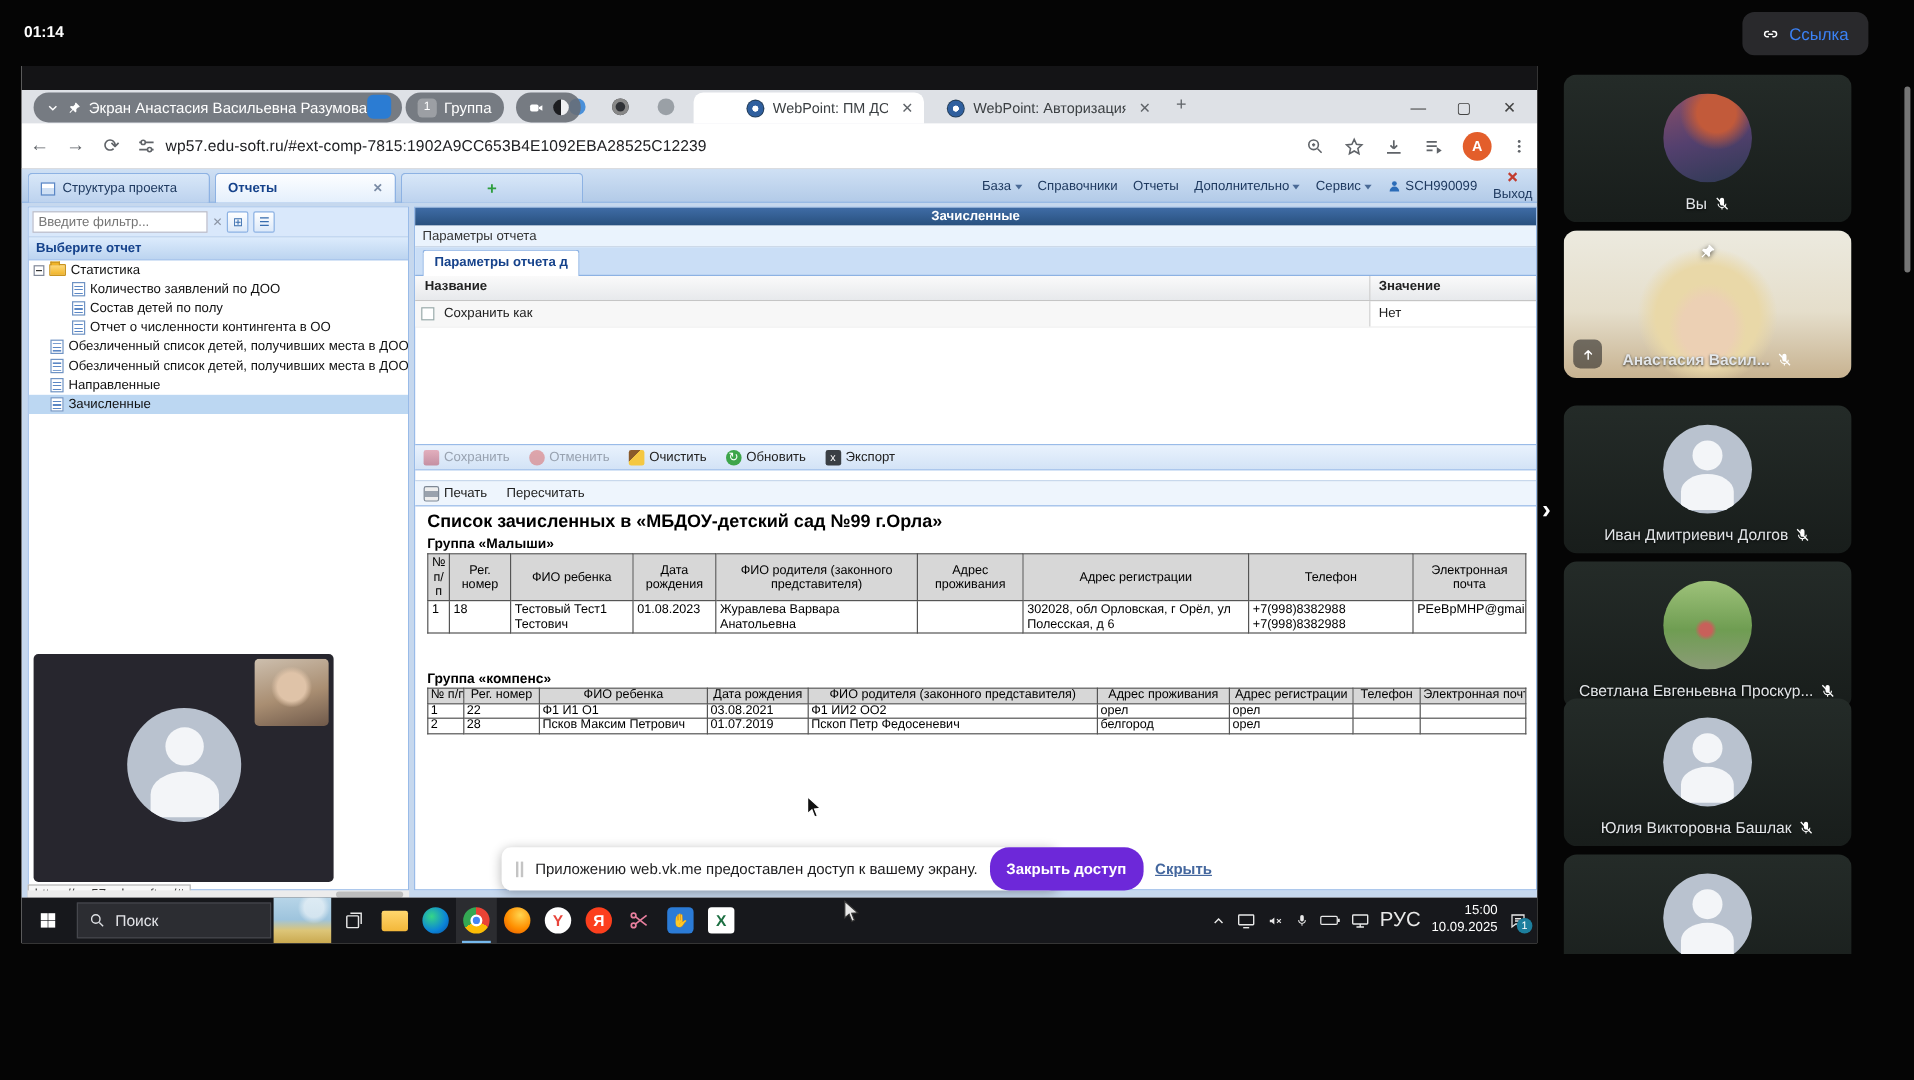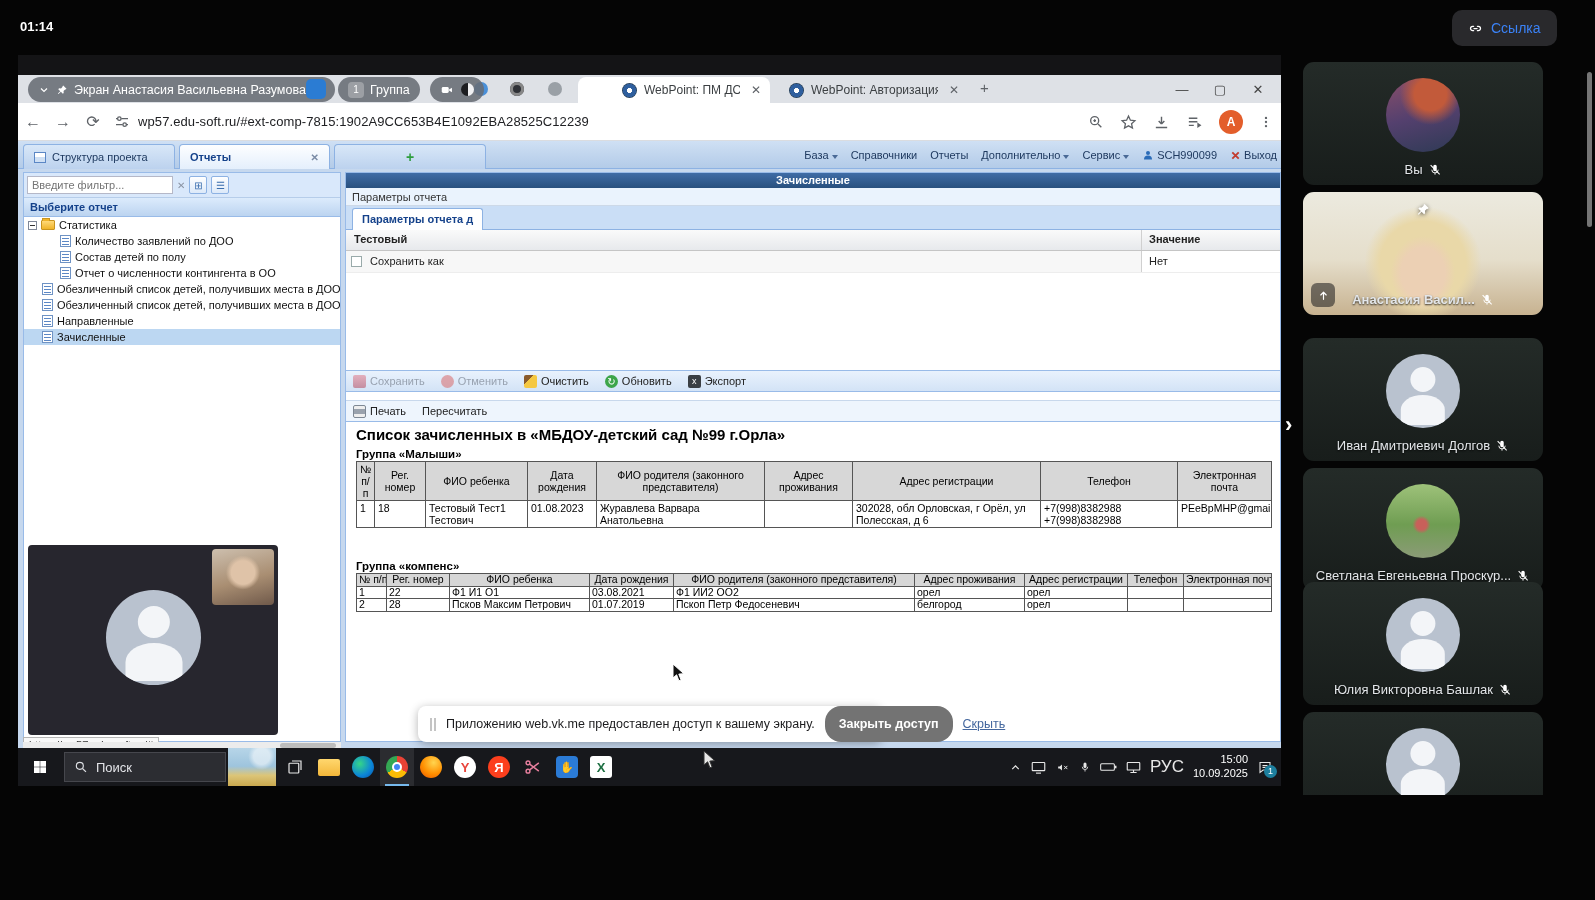--- a/index.html
+++ b/index.html
@@ -102,23 +102,23 @@
   table.rt td { text-align:left; vertical-align:top; }
   .gap32 { height:32px; }
   table.rt2 th, table.rt2 td { padding:0 2px; line-height:1.1; font-size:10.5px; white-space:nowrap; }
 
   
   .notif { position:absolute; left:400px; top:651px; width:464px; height:36px; background:#fff; border-radius:8px;
     box-shadow:0 2px 10px rgba(0,0,0,.3); display:flex; align-items:center; gap:10px; padding:0 12px; }
   .dragdots { display:flex; gap:2px; }
   .dragdots i { width:2px; height:13px; background:#c4c4c4; }
   .notif .ntext { font-size:12.5px; color:#1c1c1e; white-space:nowrap; }
-  .notif .nbtn { background:#737373; color:#fff; border:none; border-radius:16px; padding:11px 14px; font-size:12.5px;
+  .notif .nbtn { background:#6d28d9; color:#fff; border:none; border-radius:16px; padding:11px 14px; font-size:12.5px;
     font-weight:bold; font-family:inherit; white-space:nowrap; cursor:pointer; }
-  .notif .nlink { font-size:12.5px; color:#44679e; text-decoration:underline; white-space:nowrap; cursor:pointer; }
+  .notif .nlink { font-size:12.5px; color:#44679e; text-decoration:underline; white-space:nowrap; cursor:pointer;font-weight:bold; }
 
   
   .mini { position:absolute; left:10px; top:490px; width:250px; height:190px; background:#27262e; border-radius:4px; }
   .person { border-radius:50%; background:#b9c2cf; position:relative; overflow:hidden; }
   .person::before { content:""; position:absolute; width:34%; height:34%; border-radius:50%; background:#f3f5f8;
     top:17%; left:50%; transform:translateX(-50%); }
   .person::after { content:""; position:absolute; width:60%; height:40%; border-radius:50% 50% 8% 8%; background:#f3f5f8;
     top:56%; left:50%; transform:translateX(-50%); }
   .minithumb { position:absolute; right:4px; top:4px; width:62px; height:56px; border-radius:4px;
     background:radial-gradient(circle at 50% 42%, #dfc3a8 0 26%, transparent 38%), linear-gradient(165deg,#cdbfae 0%,#a98e72 55%,#6f594a 100%); }
@@ -258,21 +258,21 @@
           <span>Отчеты</span>
           <span><span>Дополнительно</span><span class="caret"></span></span>
           <span><span>Сервис</span><span class="caret"></span></span>
           <span style="display:flex;align-items:center;gap:3px;">
             <svg width="12" height="12" viewBox="0 0 24 24" fill="#2b6cb8">
                 <circle cx="12" cy="8" r="4"></circle>
                 <path d="M4 21a8 8 0 0 1 16 0z"></path>
               </svg>
             <span>SCH990099</span>
           </span>
-          <span style="display:flex;align-items:center;gap:3px;">
+          <span style="display:flex;align-items:center;gap:3px;flex-direction:column;">
             <svg width="11" height="11" viewBox="0 0 24 24" stroke="#c23b2e" stroke-width="4" fill="none">
                 <path d="M5 5l14 14M19 5L5 19"></path>
               </svg>
             <span>Выход</span>
           </span>
         </div>
       </div>
 
       <div class="leftpanel">
         <div class="filterrow">
@@ -317,21 +317,21 @@
           </div>
       </div>
 
       <div class="mainpanel">
         <div class="mphdr">Зачисленные</div>
         <div class="params">Параметры отчета</div>
         <div class="subtabs">
           <span class="subtab">Параметры отчета д</span>
         </div>
         <div class="ghead">
-          <span class="c1">Тестовый</span>
+          <span class="c1">Название</span>
           <span class="c2">Значение</span>
           <span class="gvline"></span>
         </div>
         <div class="grow">
           <span class="cell1"></span>
           <span class="gchk"></span>
           <span class="n1">Сохранить как</span>
           <span class="n2">Нет</span>
           <span class="gvline"></span>
         </div>

